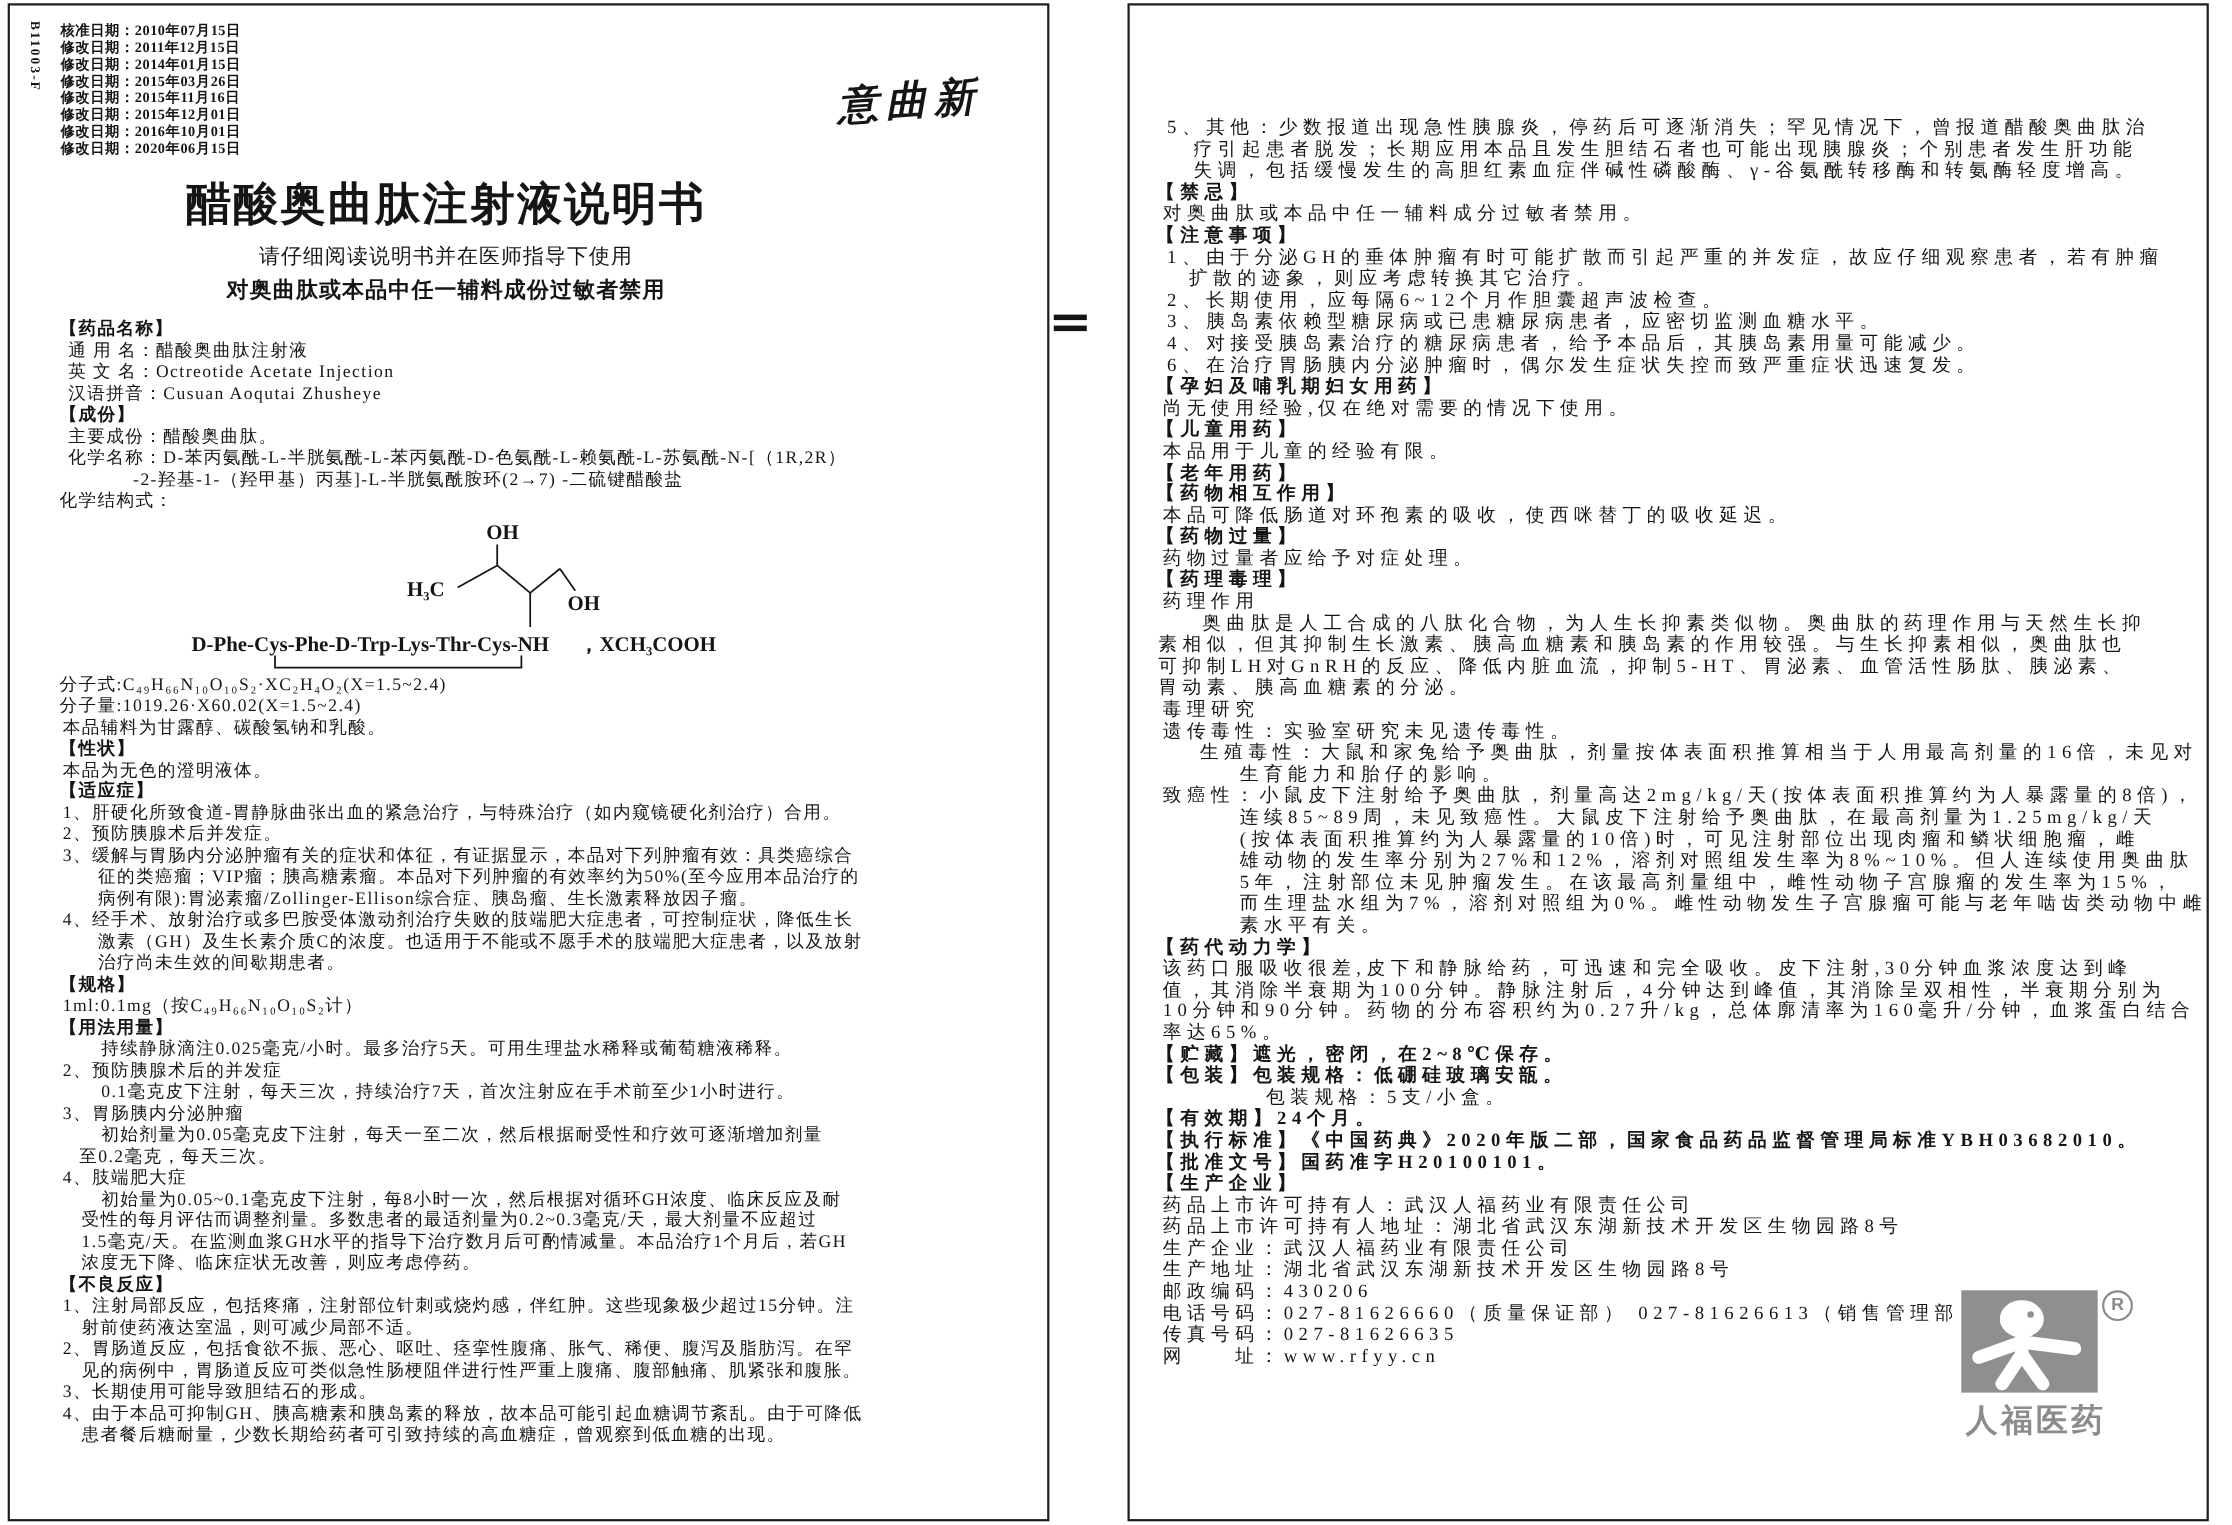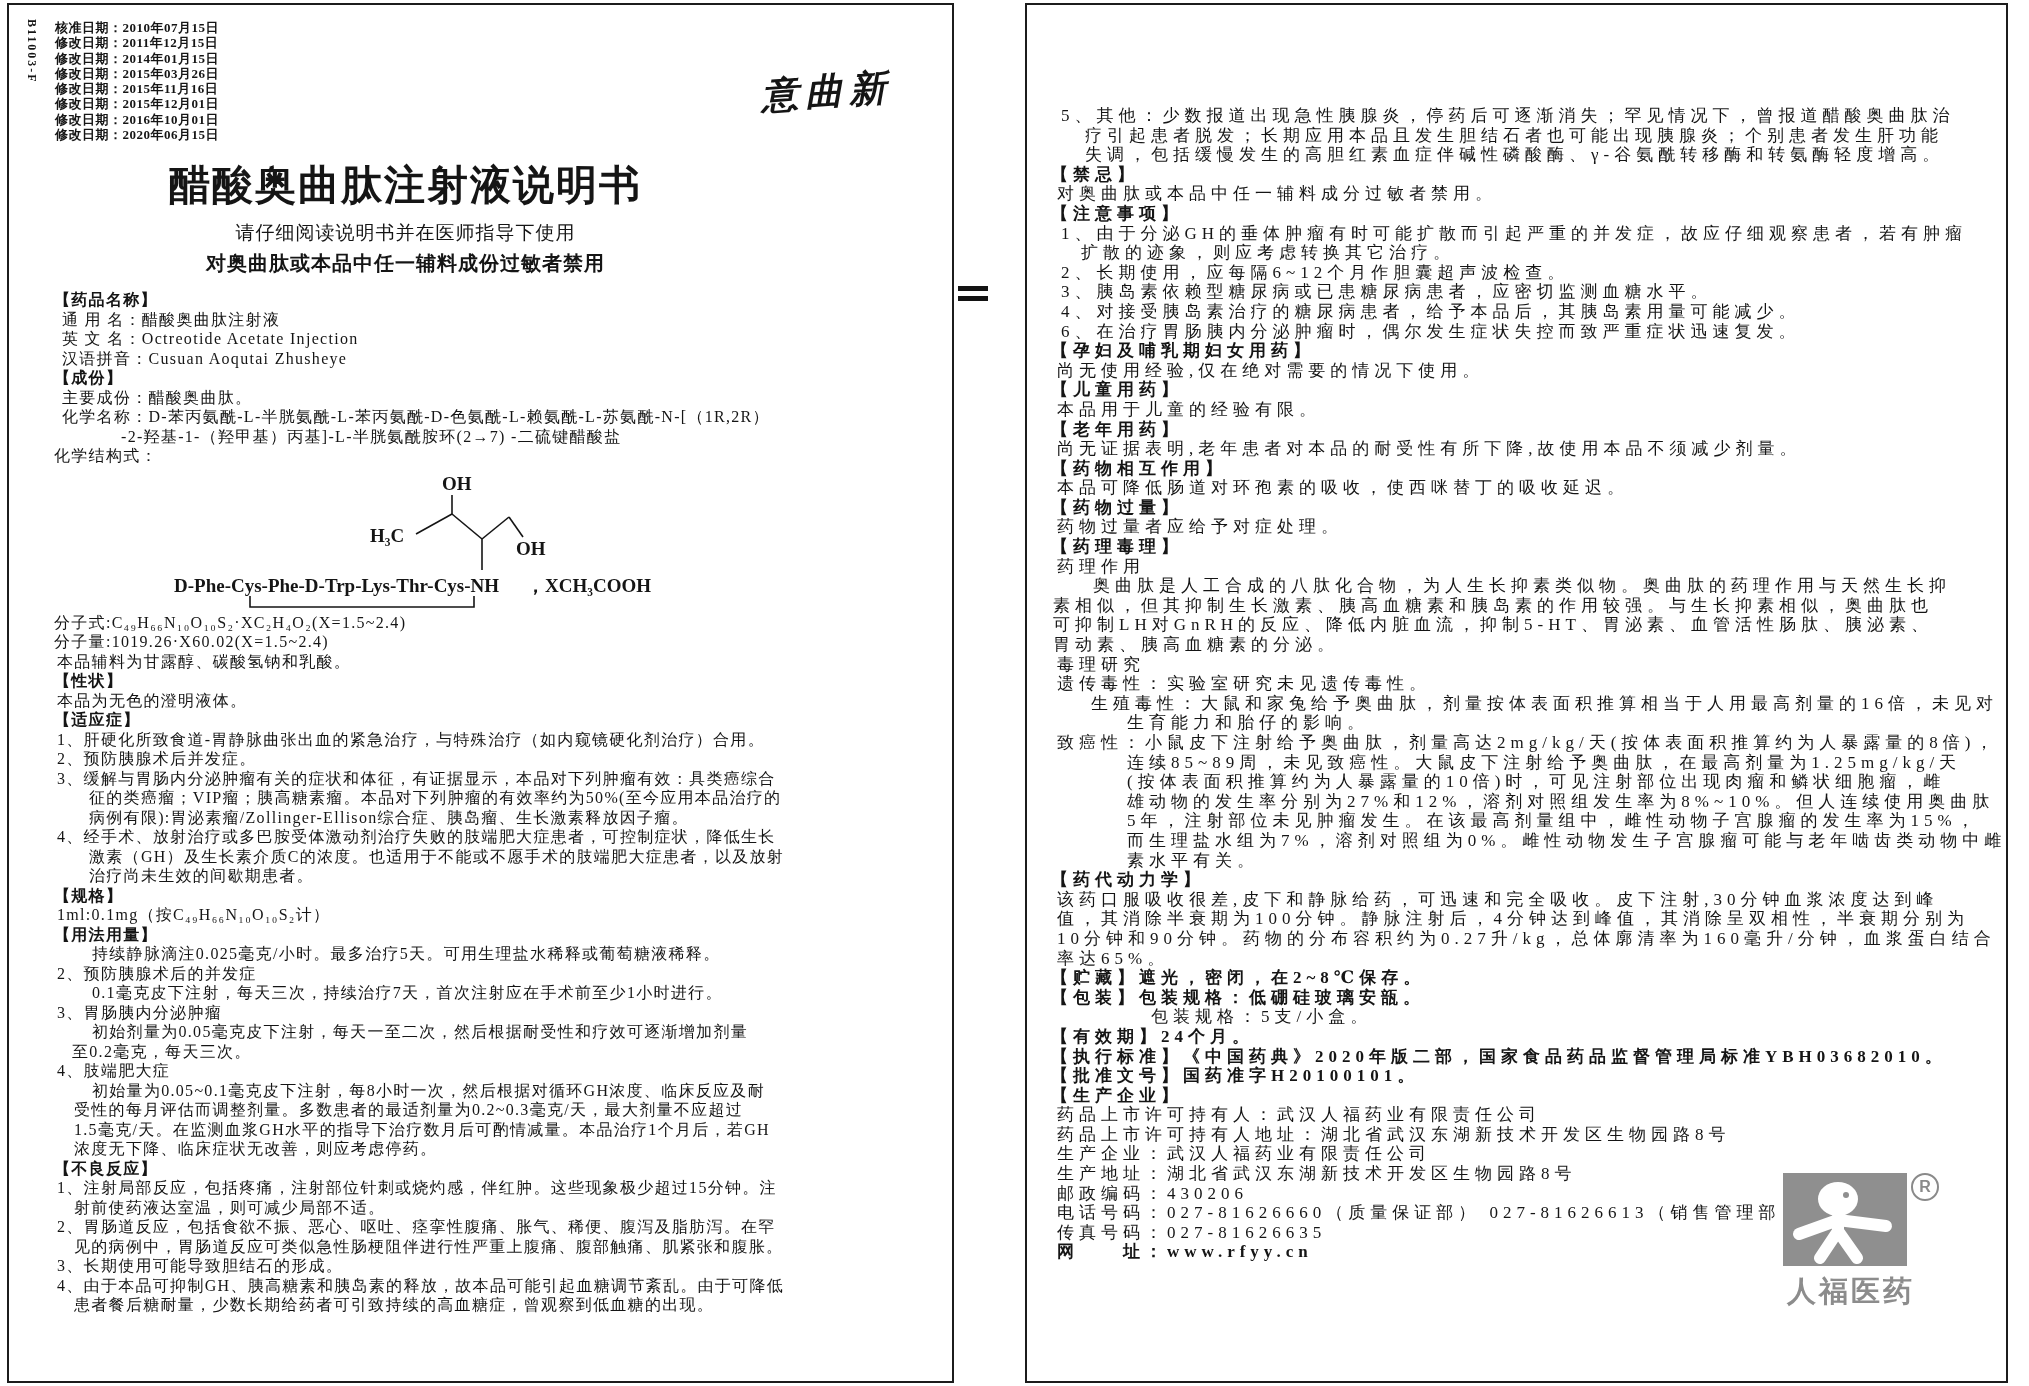--- a/index.html
+++ b/index.html
@@ -166,21 +166,20 @@
       <div class="tline" style="padding-left: 30px;">扩散的迹象，则应考虑转换其它治疗。</div>
       <div class="tline" style="padding-left: 10px;">2、长期使用，应每隔6~12个月作胆囊超声波检查。</div>
       <div class="tline" style="padding-left: 10px;">3、胰岛素依赖型糖尿病或已患糖尿病患者，应密切监测血糖水平。</div>
       <div class="tline" style="padding-left: 10px;">4、对接受胰岛素治疗的糖尿病患者，给予本品后，其胰岛素用量可能减少。</div>
       <div class="tline" style="padding-left: 10px;">6、在治疗胃肠胰内分泌肿瘤时，偶尔发生症状失控而致严重症状迅速复发。</div>
       <div class="tline bold">【孕妇及哺乳期妇女用药】</div>
       <div class="tline" style="padding-left: 6px;">尚无使用经验,仅在绝对需要的情况下使用。</div>
       <div class="tline bold">【儿童用药】</div>
       <div class="tline" style="padding-left: 6px;">本品用于儿童的经验有限。</div>
       <div class="tline bold">【老年用药】</div>
-      <div class="tline" style="padding-left: 6px;">尚无证据表明,老年患者对本品的耐受性有所下降,故使用本品不须减少剂量。</div>
       <div class="tline bold">【药物相互作用】</div>
       <div class="tline" style="padding-left: 6px;">本品可降低肠道对环孢素的吸收，使西咪替丁的吸收延迟。</div>
       <div class="tline bold">【药物过量】</div>
       <div class="tline" style="padding-left: 6px;">药物过量者应给予对症处理。</div>
       <div class="tline bold">【药理毒理】</div>
       <div class="tline" style="padding-left: 6px;">药理作用</div>
       <div class="tline" style="padding-left: 42px;">奥曲肽是人工合成的八肽化合物，为人生长抑素类似物。奥曲肽的药理作用与天然生长抑</div>
       <div class="tline" style="padding-left: 2px;">素相似，但其抑制生长激素、胰高血糖素和胰岛素的作用较强。与生长抑素相似，奥曲肽也</div>
       <div class="tline" style="padding-left: 2px;">可抑制LH对GnRH的反应、降低内脏血流，抑制5-HT、胃泌素、血管活性肠肽、胰泌素、</div>
       <div class="tline" style="padding-left: 2px;">胃动素、胰高血糖素的分泌。</div>
@@ -207,21 +206,21 @@
       <div class="tline bold">【执行标准】《中国药典》2020年版二部，国家食品药品监督管理局标准YBH03682010。</div>
       <div class="tline bold">【批准文号】国药准字H20100101。</div>
       <div class="tline bold">【生产企业】</div>
       <div class="tline" style="padding-left: 6px;">药品上市许可持有人：武汉人福药业有限责任公司</div>
       <div class="tline" style="padding-left: 6px;">药品上市许可持有人地址：湖北省武汉东湖新技术开发区生物园路8号</div>
       <div class="tline" style="padding-left: 6px;">生产企业：武汉人福药业有限责任公司</div>
       <div class="tline" style="padding-left: 6px;">生产地址：湖北省武汉东湖新技术开发区生物园路8号</div>
       <div class="tline" style="padding-left: 6px;">邮政编码：430206</div>
       <div class="tline" style="padding-left: 6px;">电话号码：027-81626660（质量保证部）  027-81626613（销售管理部）</div>
       <div class="tline" style="padding-left: 6px;">传真号码：027-81626635</div>
-      <div class="tline" style="padding-left: 6px; font-weight: bold;">网　　址：www.rfyy.cn</div>
+      <div class="tline" style="padding-left: 6px;">网　　址：www.rfyy.cn</div>
     </div>
 
   <div id="renfu-logo">
     <div id="logo-square">
       <svg width="124" height="93" viewBox="0 0 124 93">
         <ellipse cx="55" cy="26" rx="20" ry="17" fill="#ffffff"></ellipse>
         <circle cx="63" cy="22" r="3" fill="#8f8f8f"></circle>
         <g stroke="#ffffff" stroke-width="12" stroke-linecap="round" fill="none">
           <line x1="55" y1="44" x2="55" y2="58"></line>
           <line x1="55" y1="47" x2="16" y2="61"></line>

